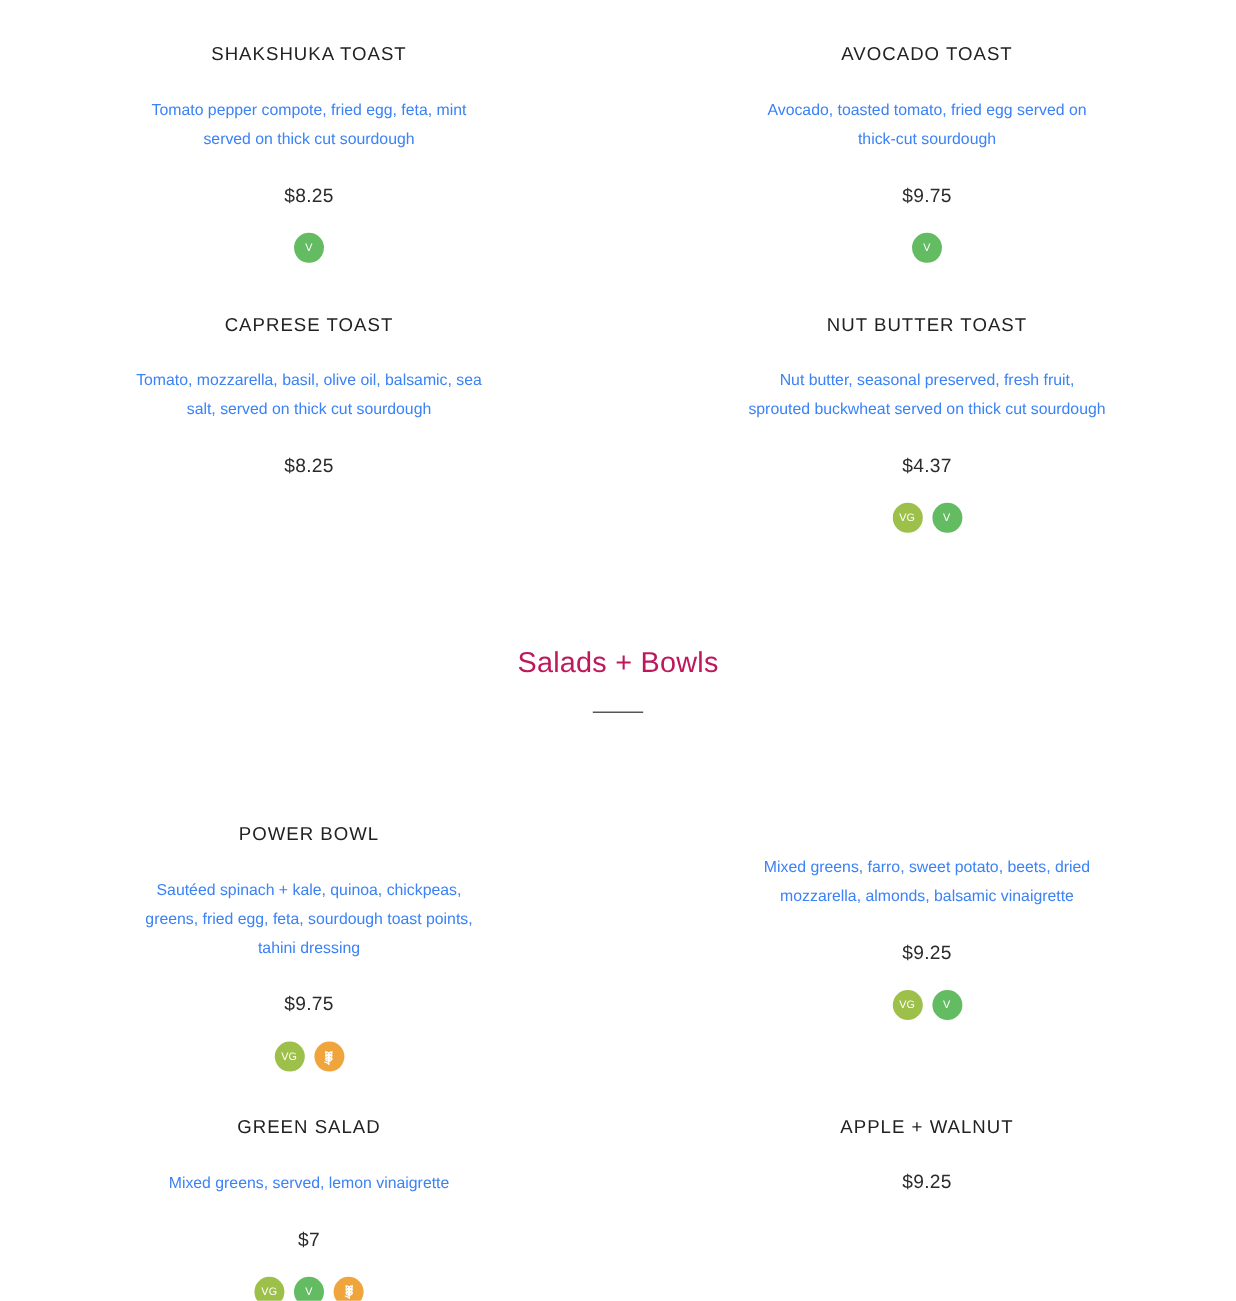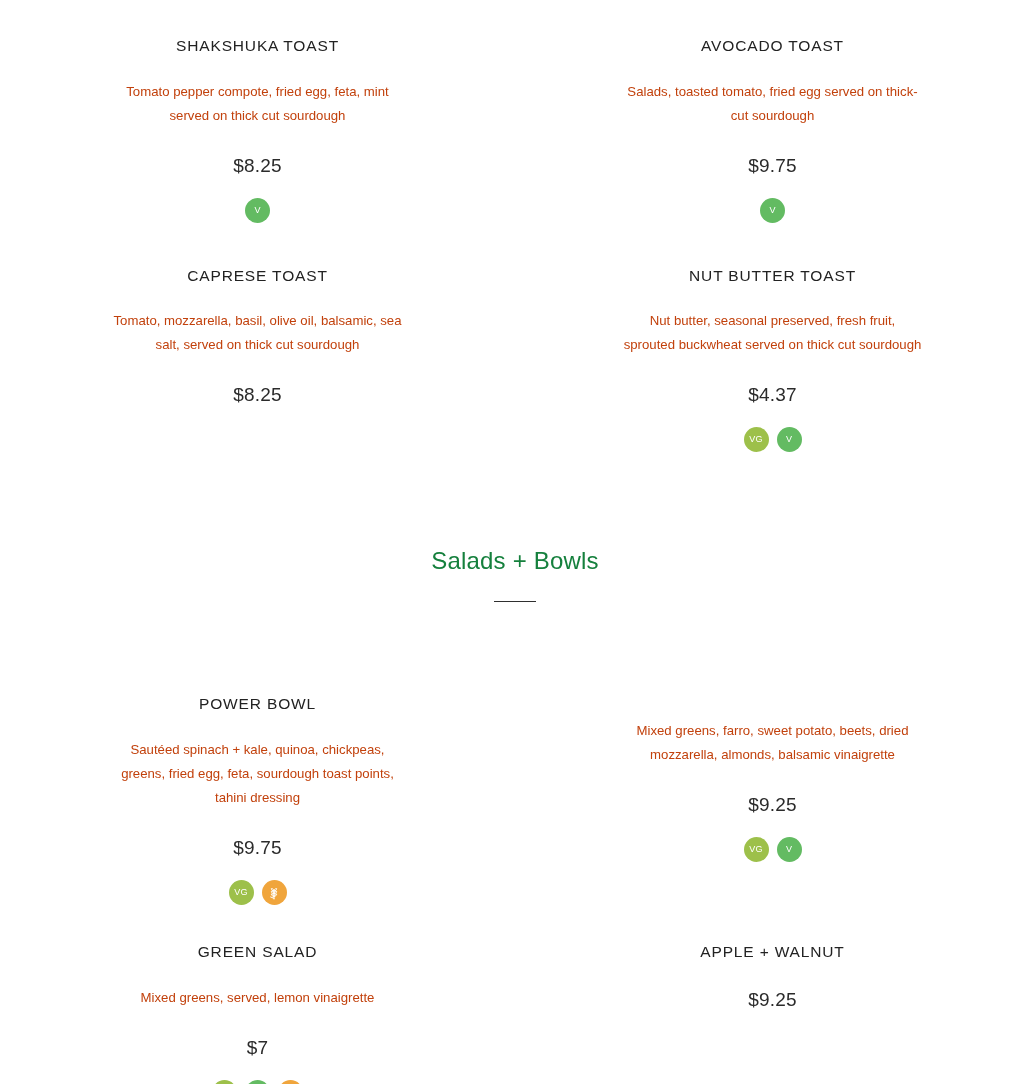--- a/index.html
+++ b/index.html
@@ -42,28 +42,28 @@
     font-weight: 400;
     color: #222222;
     text-transform: uppercase;
     margin: 0;
     line-height: 1.2;
   }
 
   .item-desc {
     font-size: 13.2px;
     line-height: 24px;
-    color: #c2410c;
+    color: #3b82f6;
     margin: 24px auto 0 auto;
     max-width: 300px;
     font-weight: 400;
   }
 
   .item-price {
-    font-size: 19px;
+    font-size: 16px;
     color: #2b2b2b;
     margin: 27px 0 0 0;
     letter-spacing: 0.2px;
   }
 
   
   .badge-row {
     margin-top: 21px;
     display: flex;
     justify-content: center;
@@ -92,21 +92,21 @@
 
   .badge.gf svg { display: block; }
 
   
   .section-heading {
     text-align: center;
   }
   .section-title {
     font-size: 24px;
     font-weight: 400;
-    color: #15803d;
+    color: #be185d;
     margin: 0;
     letter-spacing: 0.2px;
     line-height: 1.2;
   }
   .section-rule {
     width: 42px;
     height: 1.5px;
     background: #2f2f2f;
     margin: 25px auto 0 auto;
   }
@@ -130,21 +130,21 @@
       <div class="item-name">SHAKSHUKA TOAST</div>
       <div class="item-desc">Tomato pepper compote, fried egg, feta, mint served on thick cut sourdough</div>
       <div class="item-price">$8.25</div>
       <div class="badge-row">
           <span class="badge v" style="background: rgb(99, 187, 98);">V</span>
         </div>
     </div>
 
     <div class="menu-item">
       <div class="item-name">AVOCADO TOAST</div>
-      <div class="item-desc">Salads, toasted tomato, fried egg served on thick-cut sourdough</div>
+      <div class="item-desc">Avocado, toasted tomato, fried egg served on thick-cut sourdough</div>
       <div class="item-price">$9.75</div>
       <div class="badge-row">
           <span class="badge v" style="background: rgb(99, 187, 98);">V</span>
         </div>
     </div>
 
   </div>
 
   <div class="menu-grid row-toasts-2">
 

